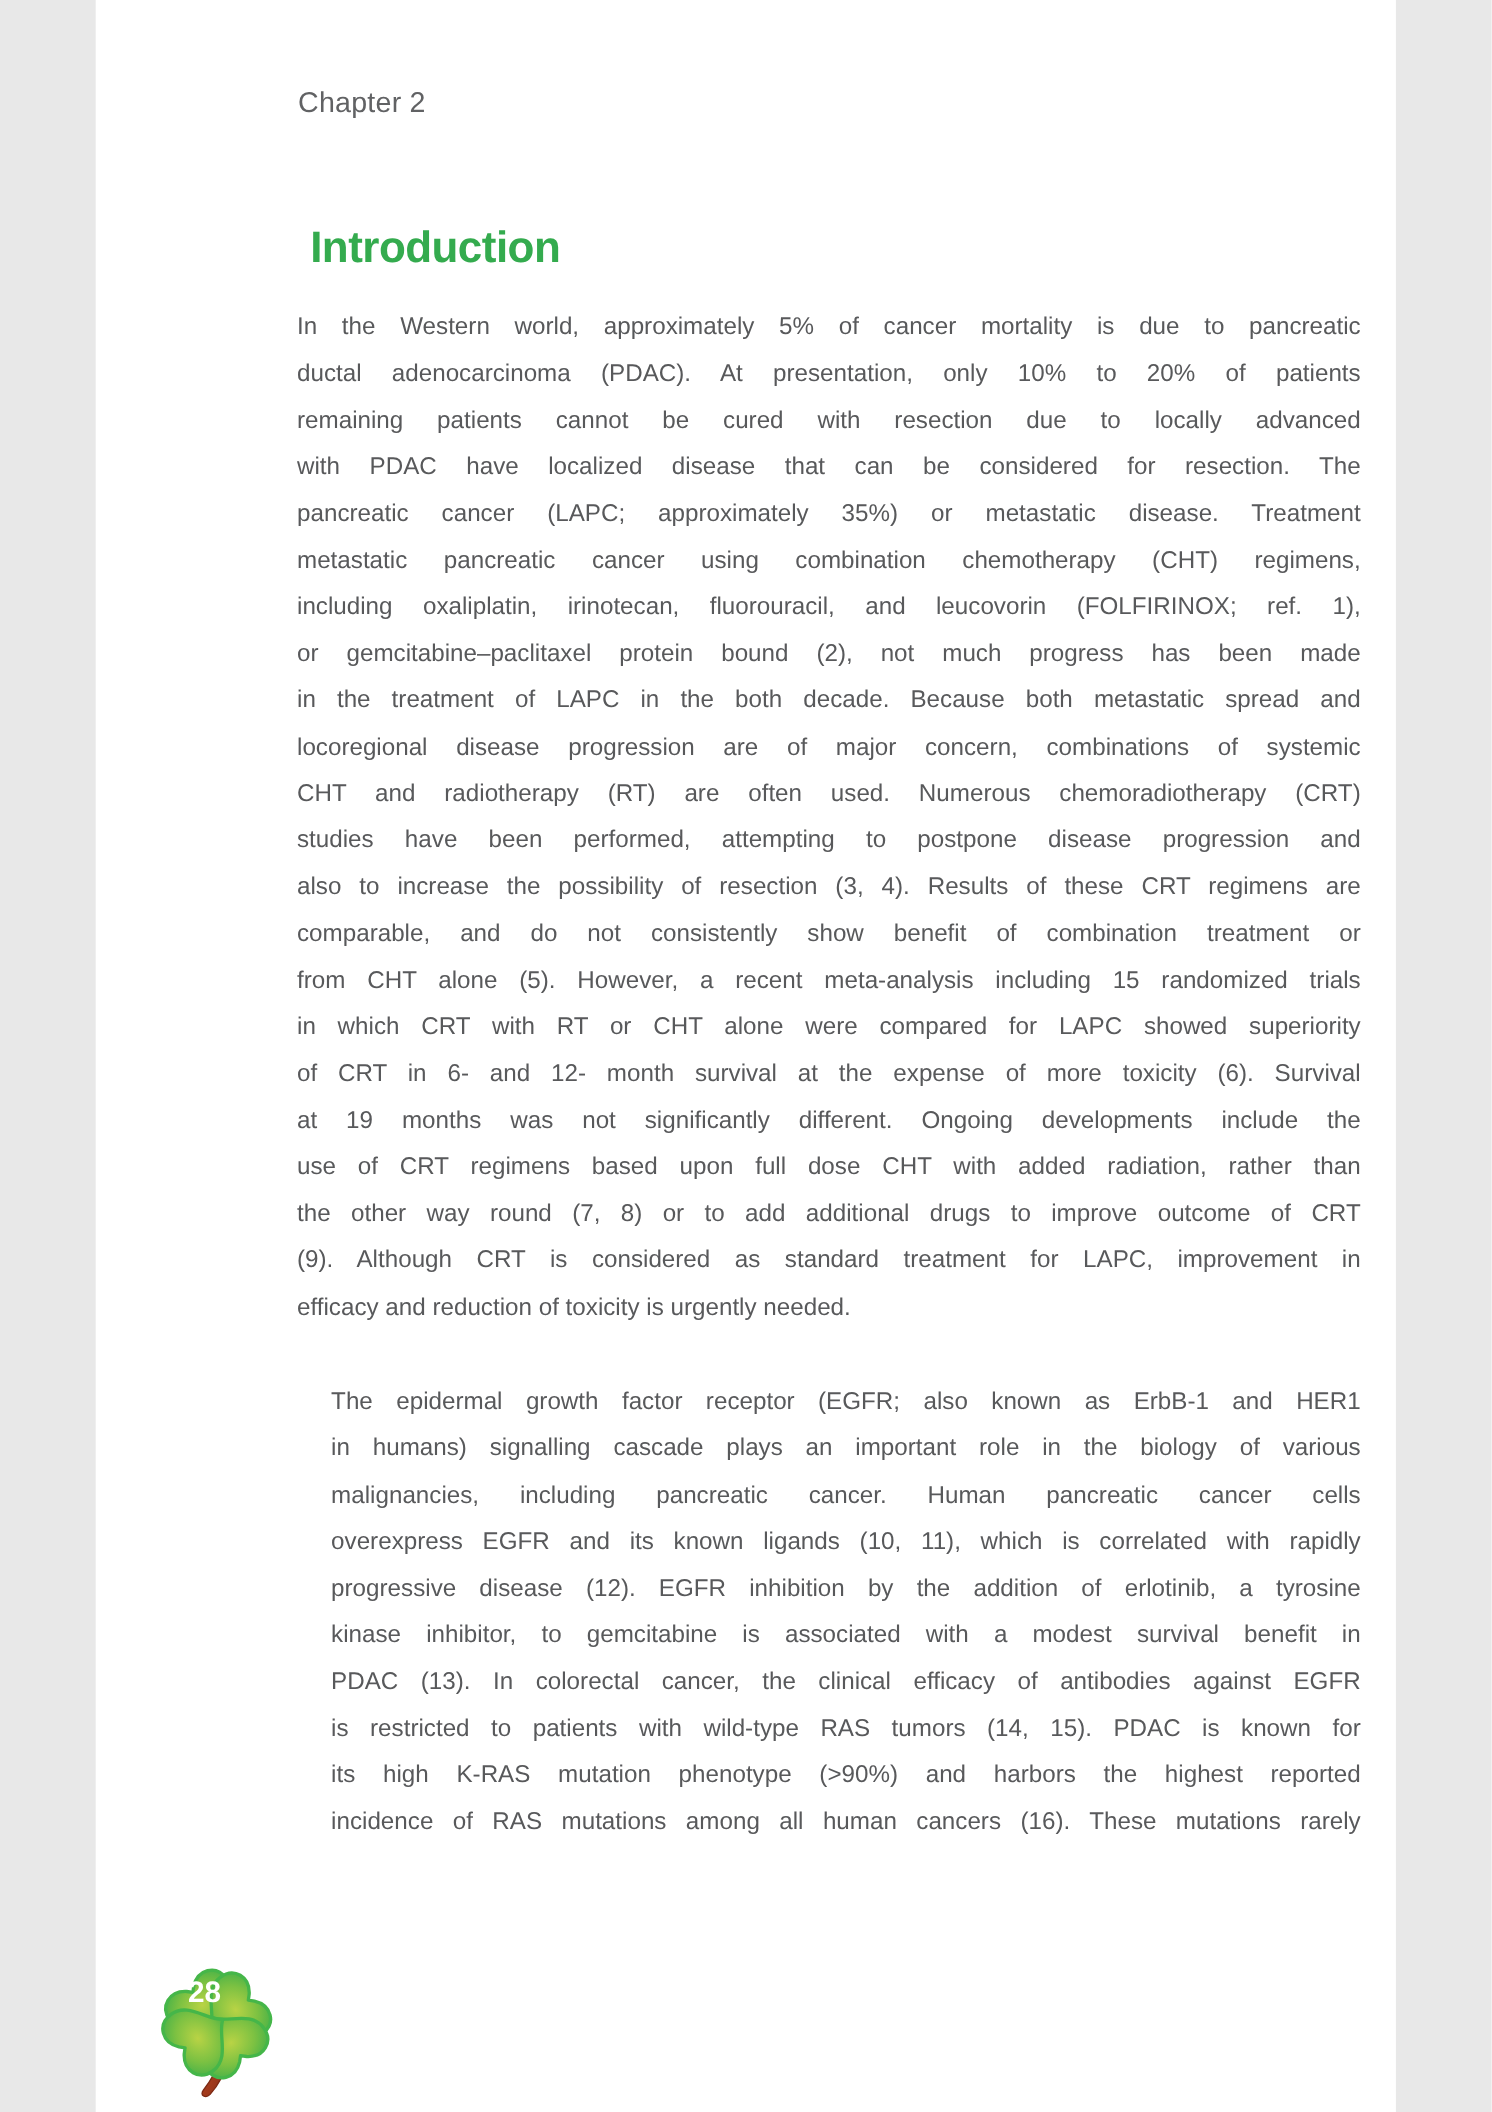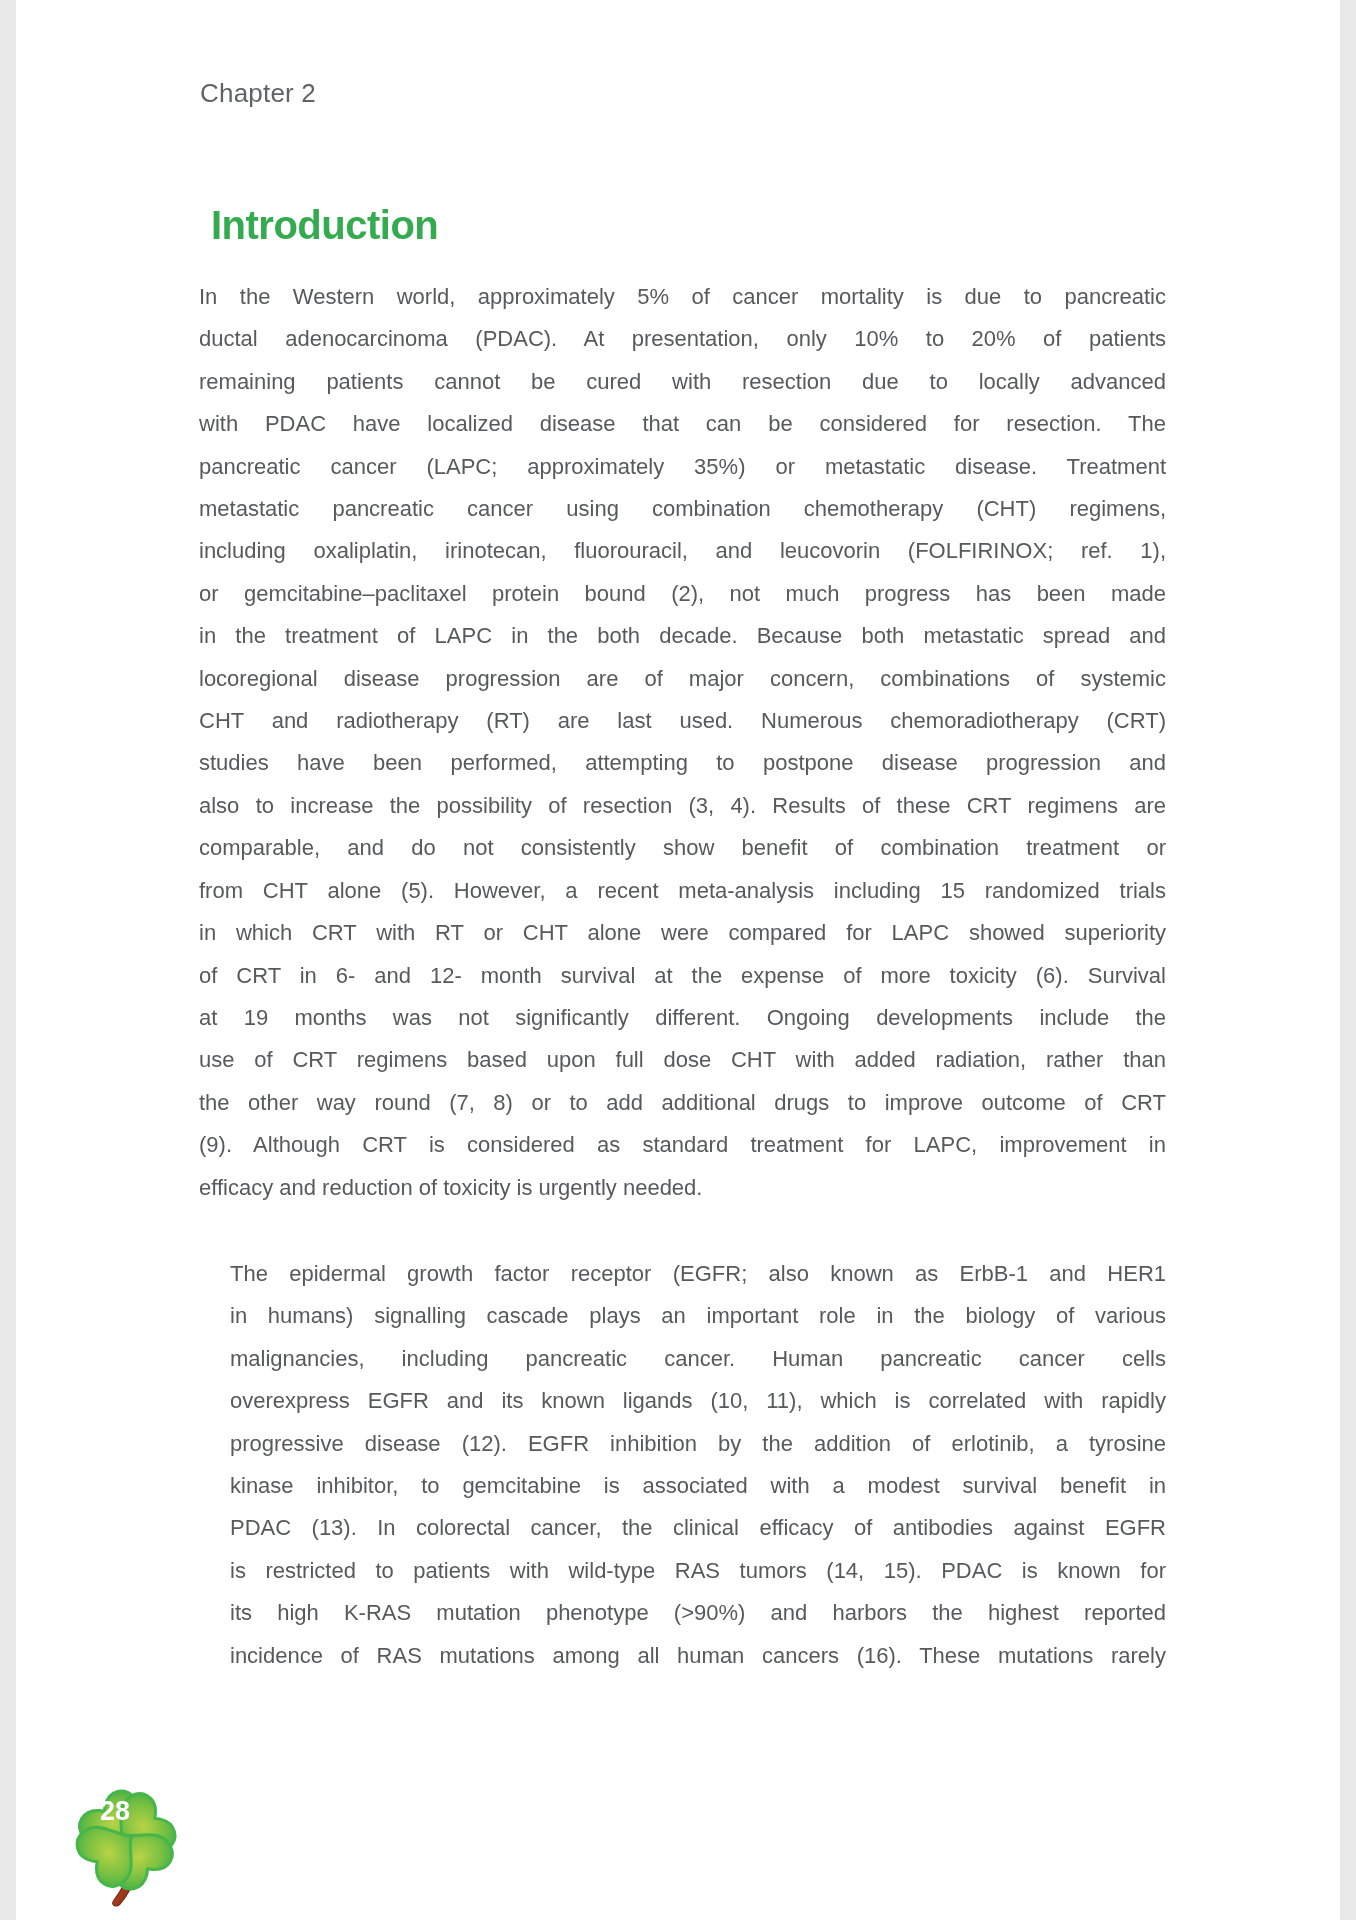--- a/index.html
+++ b/index.html
@@ -1,19 +1,19 @@
 <!DOCTYPE html>
 <html style="--page-background: #ffffff; --chapter-label-color: #616264; --heading-color: #34ab4e; --body-text-color: #58595b; --clover-green-light: #b9d345; --clover-green-mid: #7cc142; --clover-green-edge: #3daf49; --stem-color: #9c3a1e; --page-number-color: #ffffff;"><head>
 <meta charset="utf-8">
 <style>
   html, body { margin: 0; padding: 0; }
   body { background: #e8e8e8; }
   .page {
     position: relative;
-    width: 1324px;
+    width: 1182px;
     height: 1920px;
     margin: 0 auto;
     background: var(--page-background, #ffffff);
     font-family: "Liberation Sans", sans-serif;
     overflow: hidden;
   }
   .chapter {
     position: absolute;
     left: 184px;
     top: 78px;
@@ -83,21 +83,21 @@
         <div class="line">In the Western world, approximately 5% of cancer mortality is due to pancreatic</div>
         <div class="line">ductal adenocarcinoma (PDAC). At presentation, only 10% to 20% of patients</div>
         <div class="line">remaining patients cannot be cured with resection due to locally advanced</div>
         <div class="line">with PDAC have localized disease that can be considered for resection. The</div>
         <div class="line">pancreatic cancer (LAPC; approximately 35%) or metastatic disease. Treatment</div>
         <div class="line">metastatic pancreatic cancer using combination chemotherapy (CHT) regimens,</div>
         <div class="line">including oxaliplatin, irinotecan, fluorouracil, and leucovorin (FOLFIRINOX; ref. 1),</div>
         <div class="line">or gemcitabine–paclitaxel protein bound (2), not much progress has been made</div>
         <div class="line">in the treatment of LAPC in the both decade. Because both metastatic spread and</div>
         <div class="line">locoregional disease progression are of major concern, combinations of systemic</div>
-        <div class="line">CHT and radiotherapy (RT) are last used. Numerous chemoradiotherapy (CRT)</div>
+        <div class="line">CHT and radiotherapy (RT) are often used. Numerous chemoradiotherapy (CRT)</div>
         <div class="line">studies have been performed, attempting to postpone disease progression and</div>
         <div class="line">also to increase the possibility of resection (3, 4). Results of these CRT regimens are</div>
         <div class="line">comparable, and do not consistently show benefit of combination treatment or</div>
         <div class="line">from CHT alone (5). However, a recent meta-analysis including 15 randomized trials</div>
         <div class="line">in which CRT with RT or CHT alone were compared for LAPC showed superiority</div>
         <div class="line">of CRT in 6- and 12- month survival at the expense of more toxicity (6). Survival</div>
         <div class="line">at 19 months was not significantly different. Ongoing developments include the</div>
         <div class="line">use of CRT regimens based upon full dose CHT with added radiation, rather than</div>
         <div class="line">the other way round (7, 8) or to add additional drugs to improve outcome of CRT</div>
         <div class="line">(9). Although CRT is considered as standard treatment for LAPC, improvement in</div>

